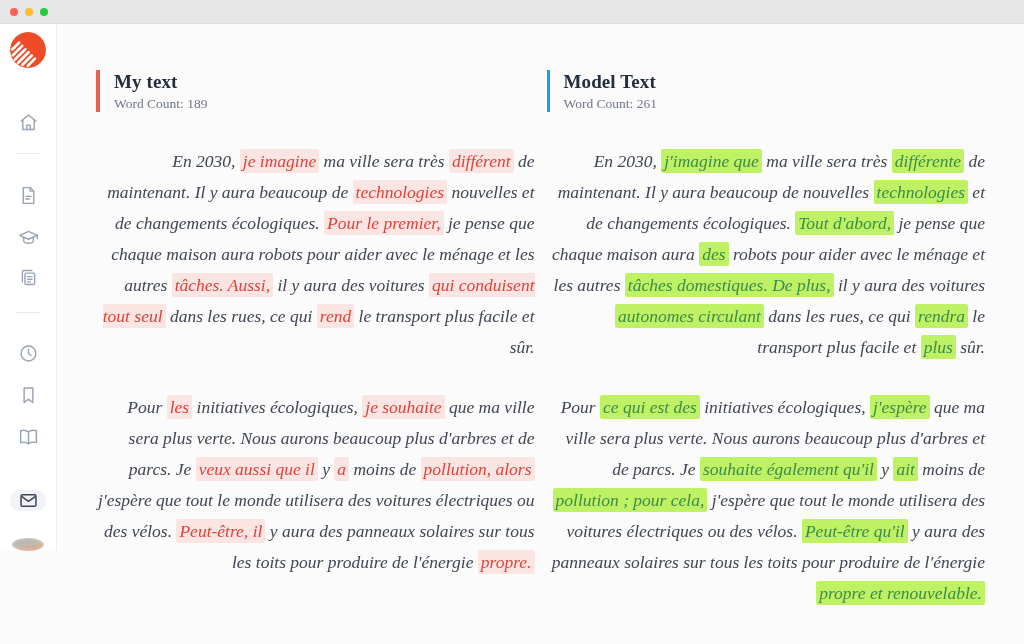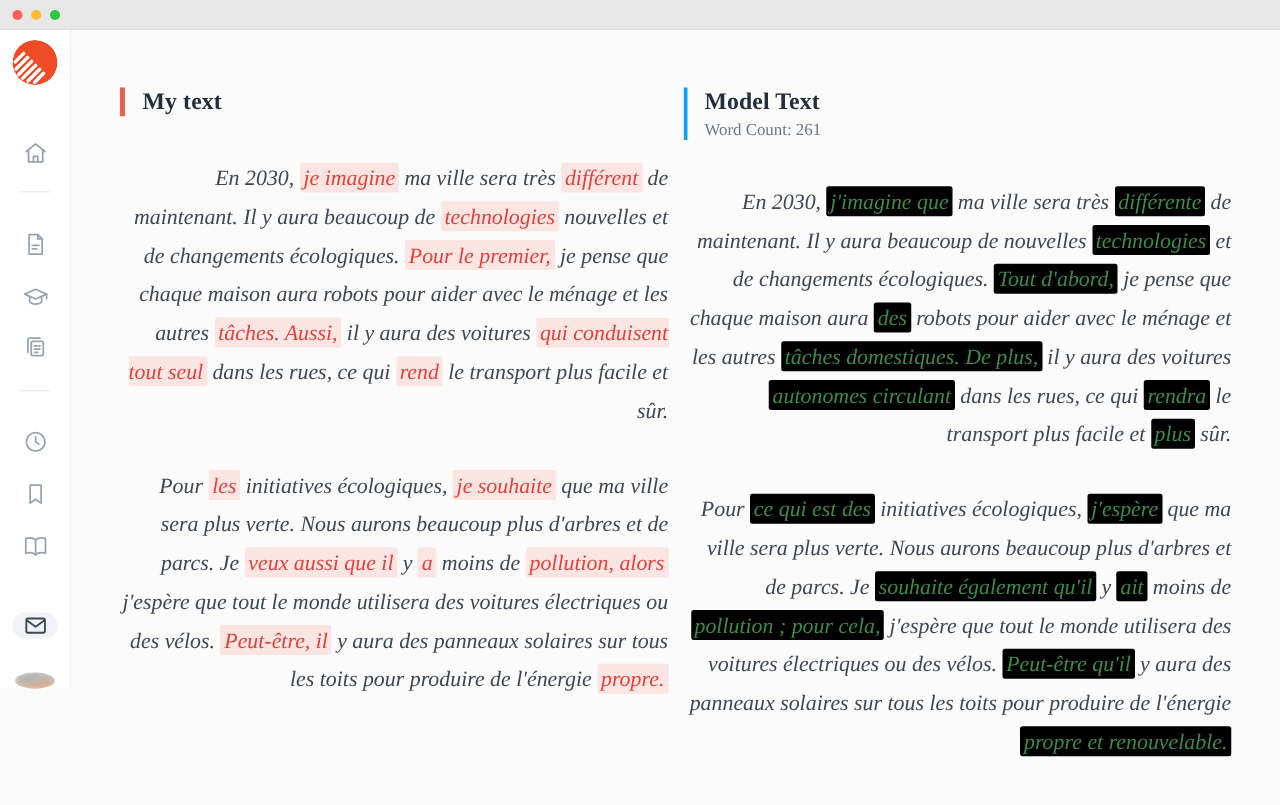--- a/index.html
+++ b/index.html
@@ -52,21 +52,21 @@
     letter-spacing: .1px;
   }
   .panel-wc { font-size: 13.5px; color: #6e7787; margin-top: 3px; }
 
   .paragraphs p {
     font-size: 17.5px; line-height: 31px; color: #3f4652;
     margin-bottom: 29px; text-align: right; font-style: italic;
   }
   .hl { padding: 2px 3px; border-radius: 2px; }
   .hl.removed { color: #e0423b; background: #fbe5e3; }
-  .hl.added   { color: #3d8b49; background: #000000; }
+  .hl.added   { color: #3d8b49; background: #bef264; }
 </style>
 </head>
 <body>
 
 <div class="titlebar">
   <div class="tl-dot" style="background:#ff5f57"></div>
   <div class="tl-dot" style="background:#febc2e"></div>
   <div class="tl-dot" style="background:#28c840"></div>
 </div>
 
@@ -157,20 +157,21 @@
 
     <div class="avatar" style="margin-top:27px"></div>
   </div>
 
   <div class="main">
     <div class="columns">
 
       <div class="panel">
         <div class="panel-header mine">
           <div class="panel-title">My text</div>
+          <div class="panel-wc">Word Count: 189</div>
         </div>
         <div class="paragraphs">
             <p><span>En 2030, </span><span class="hl removed">je imagine</span><span> ma ville sera très </span><span class="hl removed">différent</span><span> de maintenant. Il y aura beaucoup de </span><span class="hl removed">technologies</span><span> nouvelles et de changements écologiques. </span><span class="hl removed">Pour le premier,</span><span> je pense que chaque maison aura robots pour aider avec le ménage et les autres </span><span class="hl removed">tâches. Aussi,</span><span> il y aura des voitures </span><span class="hl removed">qui conduisent tout seul</span><span> dans les rues, ce qui </span><span class="hl removed">rend</span><span> le transport plus facile et sûr.</span></p>
             <p><span>Pour </span><span class="hl removed">les</span><span> initiatives écologiques, </span><span class="hl removed">je souhaite</span><span> que ma ville sera plus verte. Nous aurons beaucoup plus d'arbres et de parcs. Je </span><span class="hl removed">veux aussi que il</span><span> y </span><span class="hl removed">a</span><span> moins de </span><span class="hl removed">pollution, alors</span><span> j'espère que tout le monde utilisera des voitures électriques ou des vélos. </span><span class="hl removed">Peut-être, il</span><span> y aura des panneaux solaires sur tous les toits pour produire de l'énergie </span><span class="hl removed">propre.</span></p>
           </div>
       </div>
 
       <div class="panel">
         <div class="panel-header model">
           <div class="panel-title">Model Text</div>

